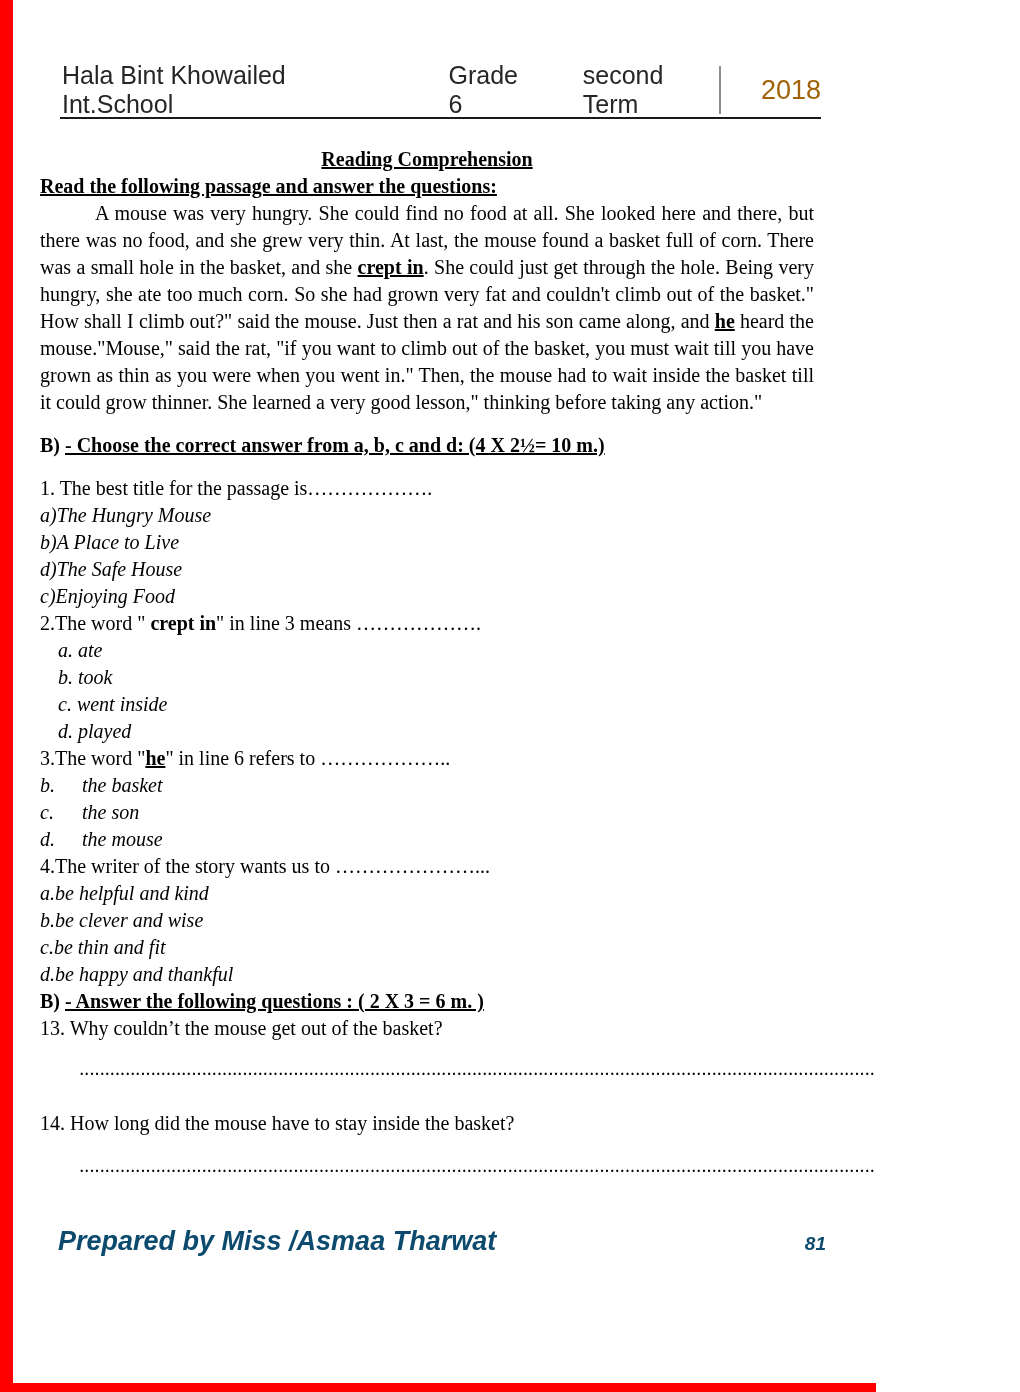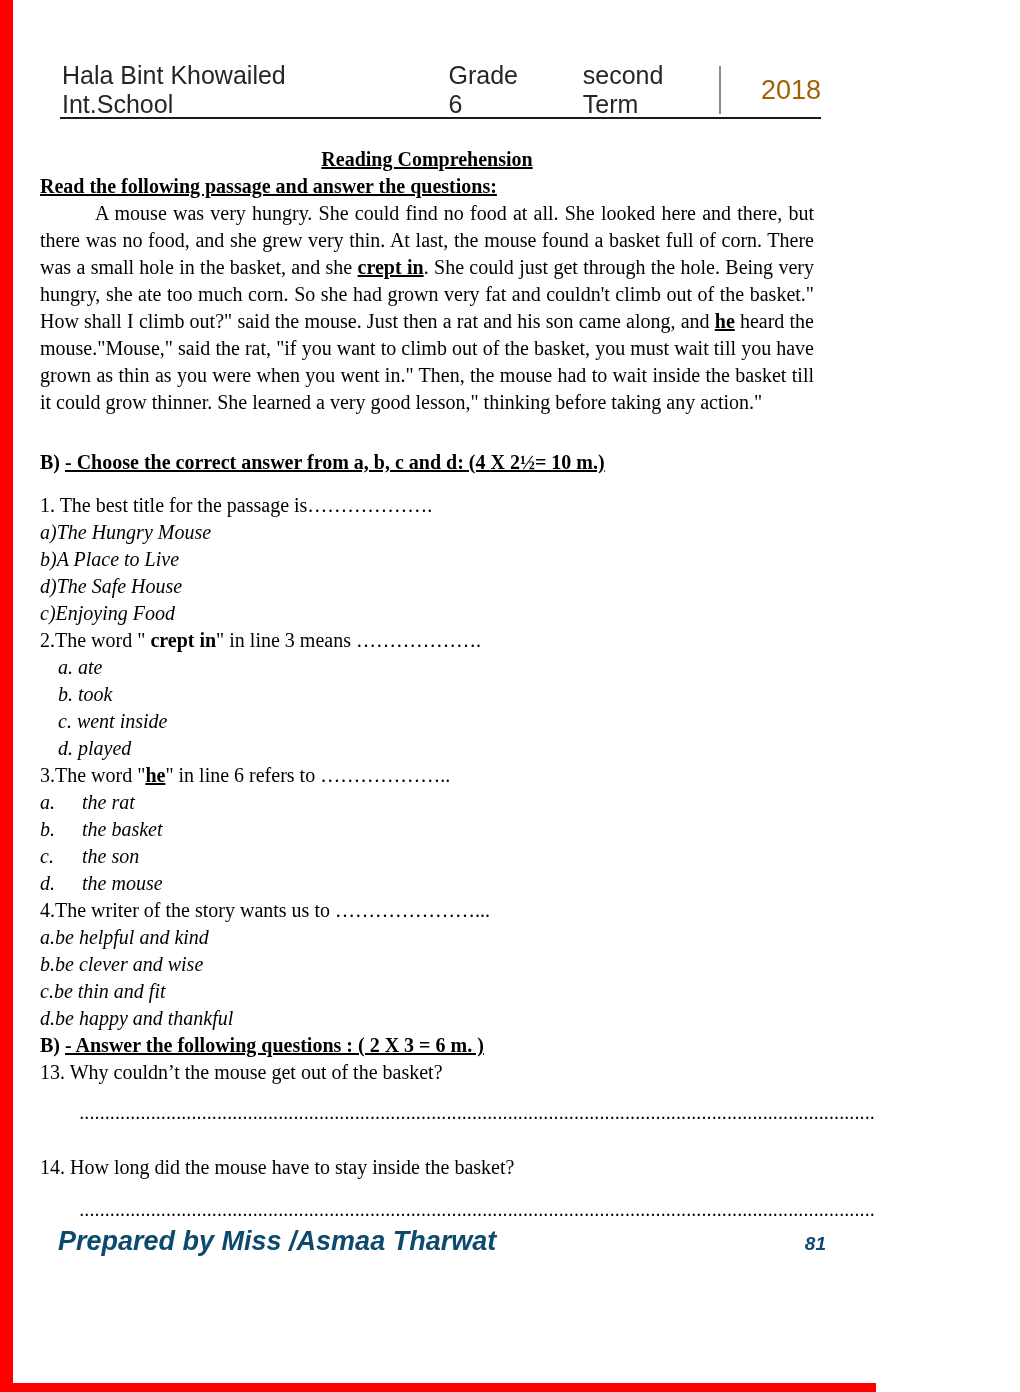--- a/index.html
+++ b/index.html
@@ -24,21 +24,21 @@
   .hyear { font-size:27px; color:#a16207; }
   .header-rule { position:absolute; top:117px; left:60px; right:55px; height:2px; background:#1a1a1a; }
 
   .content { position:absolute; top:146px; left:40px; right:62px; font-size:20px; line-height:27px; }
 
   .title { text-align:center; font-weight:bold; text-decoration:underline; }
   .instruction { font-weight:bold; text-decoration:underline; }
   .passage { text-align:justify; text-indent:55px; }
   .bu { font-weight:bold; text-decoration:underline; }
 
-  .sec-head  { font-weight:bold; margin-top:33px; margin-bottom:16px; }
+  .sec-head  { font-weight:bold; margin-top:16px; margin-bottom:16px; }
   .sec-head2 { font-weight:bold; }
   .u { text-decoration:underline; }
 
   .line { }
   .opt  { font-style:italic; }
   .opt2 { font-style:italic; margin-left:18px; }
   .opt3 { font-style:italic; }
   .opt3 .letter { display:inline-block; width:42px; }
 
   .dots {
@@ -90,21 +90,20 @@
     <div class="line opt">d)The Safe House</div>
     <div class="line opt">c)Enjoying Food</div>
 
     <div class="line stem"><span>2.The word " </span><b>crept in</b><span>" in line 3 means ……………….</span></div>
     <div class="line opt2">a. ate</div>
     <div class="line opt2">b. took</div>
     <div class="line opt2">c. went inside</div>
     <div class="line opt2">d. played</div>
 
     <div class="line stem"><span>3.The word "</span><span class="bu">he</span><span>" in line 6 refers to ………………..</span></div>
-    <div class="line opt3"><span class="letter">a.</span><span>the rat</span></div>
     <div class="line opt3"><span class="letter">b.</span><span>the basket</span></div>
     <div class="line opt3"><span class="letter">c.</span><span>the son</span></div>
     <div class="line opt3"><span class="letter">d.</span><span>the mouse</span></div>
 
     <div class="line stem">4.The writer of the story wants us to …………………...</div>
     <div class="line opt">a.be helpful and kind</div>
     <div class="line opt">b.be clever and wise</div>
     <div class="line opt">c.be thin and fit</div>
     <div class="line opt">d.be happy and thankful</div>
 

